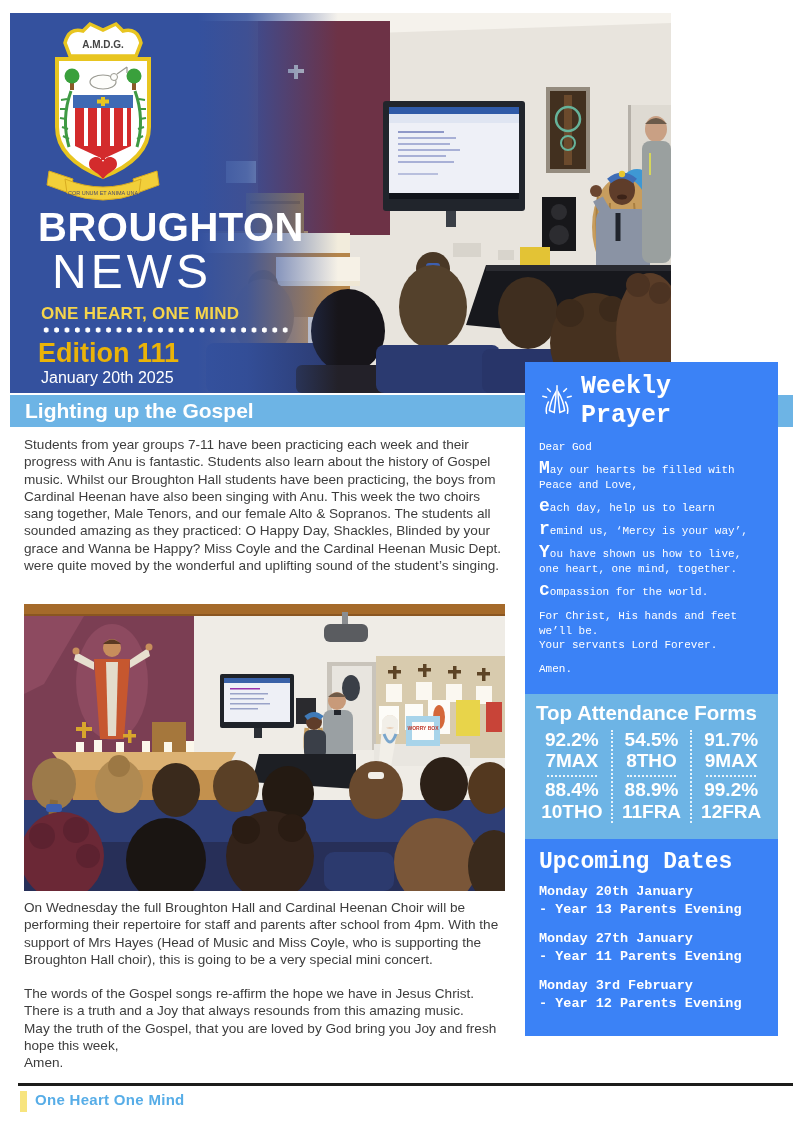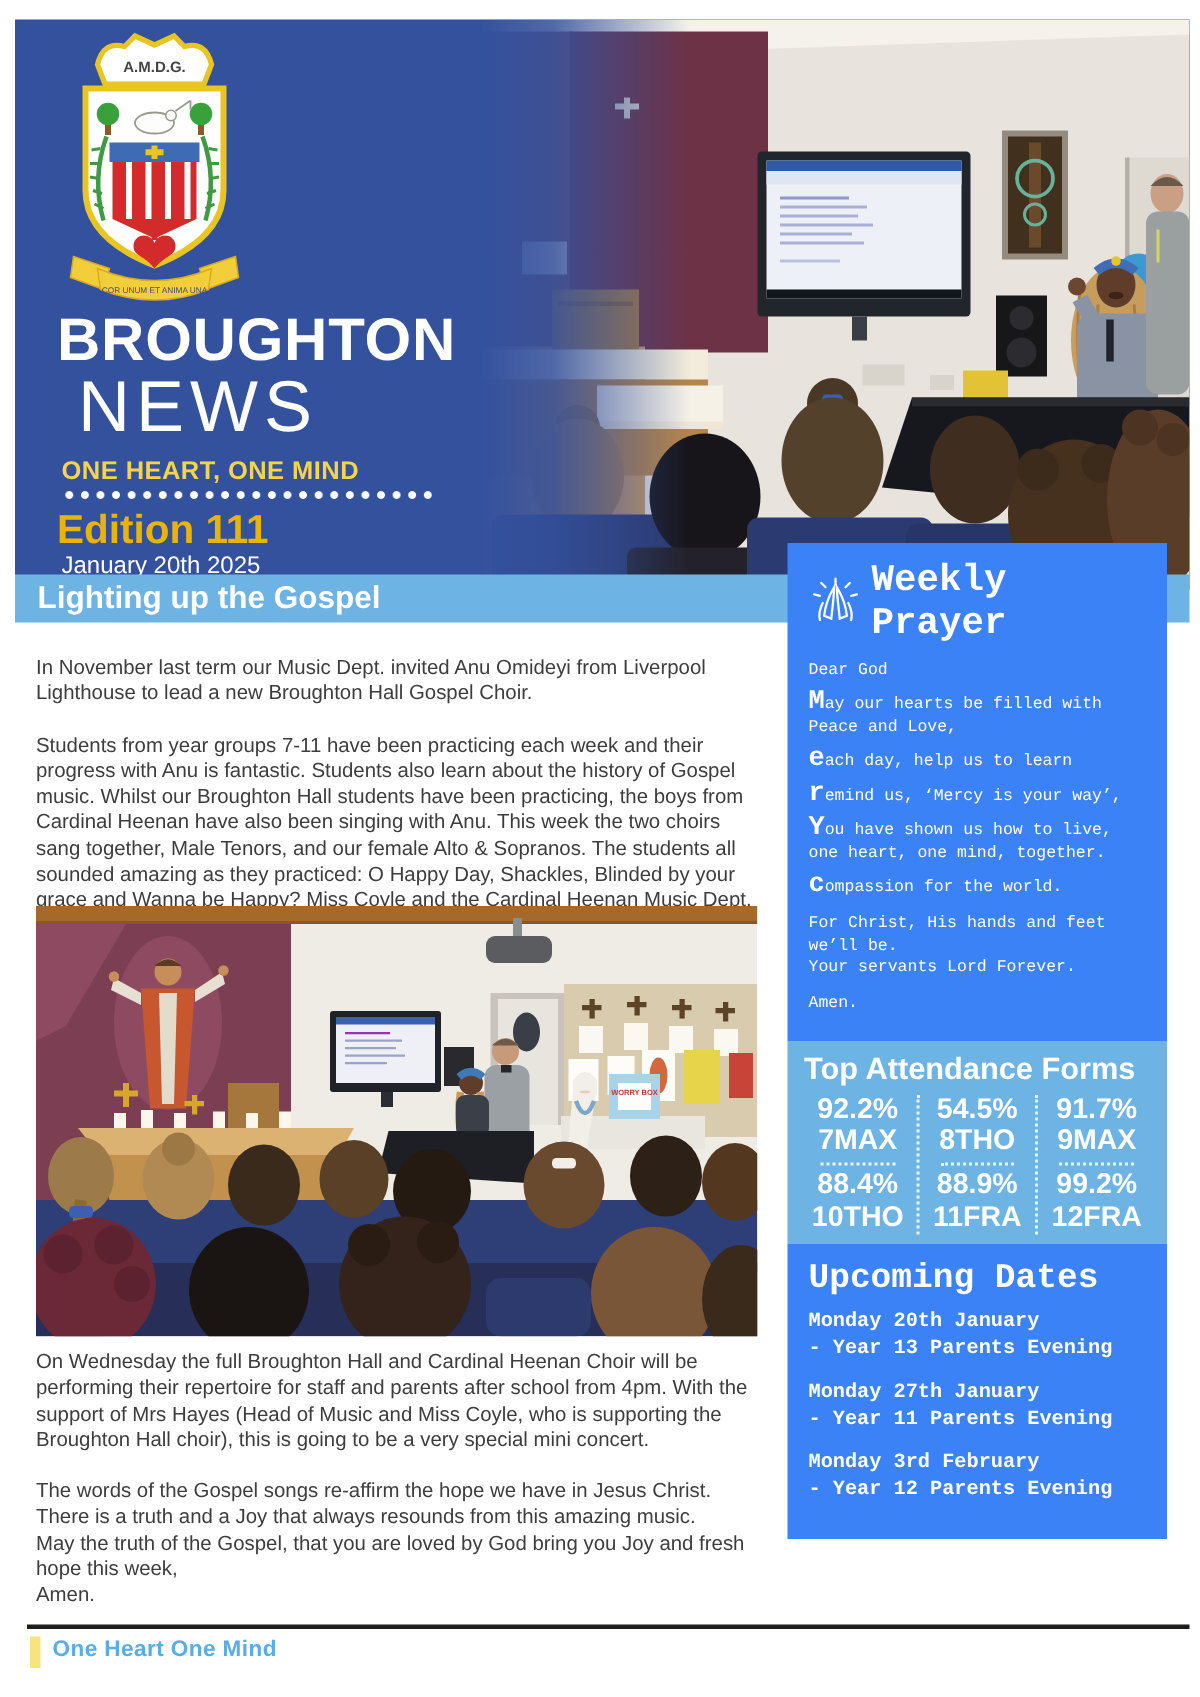--- a/index.html
+++ b/index.html
@@ -1,49 +1,49 @@
 <!DOCTYPE html>
 <html><head>
 <meta charset="utf-8">
 <style>
   html,body{margin:0;padding:0;background:#ffffff;}
   .page{position:relative;width:800px;height:1131px;background:#fff;overflow:hidden;
         font-family:"Liberation Sans",sans-serif;}
   
-  .masthead{position:absolute;left:10px;top:13px;width:783px;height:380px;background:#34519e;z-index:1;}
+  .masthead{position:absolute;left:10px;top:13px;width:661px;height:380px;background:#34519e;z-index:1;}
   .photo-top{position:absolute;right:0;top:0;width:473px;height:380px;overflow:hidden;}
   .photo-top .fade{position:absolute;left:0;top:0;width:140px;height:380px;
         background:linear-gradient(90deg,#34519e 0%,rgba(52,81,158,0.85) 35%,rgba(52,81,158,0) 100%);}
   .crest{position:absolute;left:25px;top:6px;width:137px;height:188px;}
   .m-title1{position:absolute;left:28px;top:192px;color:#fff;font-size:40px;font-weight:800;letter-spacing:.5px;}
   .m-title2{position:absolute;left:42px;top:231px;color:#fff;font-size:48px;font-weight:400;letter-spacing:4px;}
   .m-tagline{position:absolute;left:31px;top:291px;color:#f5d44b;font-size:17px;font-weight:800;letter-spacing:.3px;}
   .m-dots{position:absolute;left:31px;top:313px;width:250px;height:8px;
         background-image:radial-gradient(circle,#fff 2.3px,rgba(0,0,0,0) 2.9px);
         background-size:10.4px 8px;background-position:0 50%;}
   .m-edition{position:absolute;left:28px;top:325px;color:#eab308;font-size:27px;font-weight:700;}
   .m-date{position:absolute;left:31px;top:356px;color:#fff;font-size:16px;font-weight:400;}
   
-  .heading-bar{position:absolute;left:10px;top:383px;width:783px;height:32px;background:#6db4e5;z-index:2;}
+  .heading-bar{position:absolute;left:10px;top:395px;width:783px;height:32px;background:#6db4e5;z-index:2;}
   .heading-bar span{display:block;margin-left:15px;line-height:32px;color:#fff;font-size:21px;font-weight:800;}
   .article-top{position:absolute;left:24px;top:436px;width:482px;z-index:2;}
   .article-bottom{position:absolute;left:24px;top:899px;width:482px;z-index:2;}
   .article-top p,.article-bottom p{margin:0 0 17px 0;color:#3d3d3d;font-size:13.6px;line-height:17.3px;white-space:pre-line;}
   .photo-mid{position:absolute;left:24px;top:604px;width:481px;height:287px;overflow:hidden;z-index:2;}
   
   .sidebar{position:absolute;left:525px;top:362px;width:253px;z-index:5;}
   .panel-dark{background:#3b82f6;color:#fff;font-family:Liberation Mono, monospace;}
   .panel-light{background:#6db4e5;color:#fff;}
   .prayer{box-sizing:border-box;min-height:235px;padding:10px 12px 12px 14px;}
   .prayer-head{display:flex;align-items:center;gap:6px;margin-bottom:6px;}
   .prayer-title{font-size:25px;font-weight:800;}
   .prayer-line{margin:0 0 5px 0;font-size:11px;line-height:1.3;white-space:pre-line;}
   .prayer-line .lead{font-size:18px;font-weight:800;line-height:1;}
   .prayer-line.group{margin-top:10px;}
-  .attendance{box-sizing:border-box;min-height:134px;padding:7px 8px 6px 8px;}
+  .attendance{box-sizing:border-box;min-height:134px;padding:7px 8px 16px 8px;}
   .att-title{font-size:20.5px;font-weight:800;margin:0 0 5px 3px;}
   .att-grid{display:flex;}
   .att-col{flex:1;text-align:center;}
   .att-col.sep{border-right:2px dotted rgba(255,255,255,.85);}
   .att-pct{font-size:19px;font-weight:800;line-height:1.1;}
   .att-form{font-size:19px;font-weight:800;line-height:1.15;}
   .att-div{border-top:2px dotted rgba(255,255,255,.85);margin:3px 14px;}
   .dates{box-sizing:border-box;min-height:167px;padding:10px 12px 12px 14px;}
   .dates-title{font-size:23px;font-weight:800;margin-bottom:8px;}
   .date-item{margin-bottom:12px;}
@@ -206,21 +206,20 @@
     <div class="m-dots"></div>
     <div class="m-edition">Edition 111</div>
     <div class="m-date">January 20th 2025</div>
   </div>
 
   <div class="heading-bar">
     <span>Lighting up the Gospel</span>
   </div>
 
   <div class="article-top">
-    <p>In November last term our Music Dept. invited Anu Omideyi from Liverpool Lighthouse to lead a new Broughton Hall Gospel Choir.</p>
     <p>Students from year groups 7-11 have been practicing each week and their progress with Anu is fantastic. Students also learn about the history of Gospel music. Whilst our Broughton Hall students have been practicing, the boys from Cardinal Heenan have also been singing with Anu. This week the two choirs sang together, Male Tenors, and our female Alto &amp; Sopranos. The students all sounded amazing as they practiced: O Happy Day, Shackles, Blinded by your grace and Wanna be Happy? Miss Coyle and the Cardinal Heenan Music Dept. were quite moved by the wonderful and uplifting sound of the student’s singing.</p>
   </div>
 
   <div class="photo-mid" title="Students in navy blazers seated in chapel with altar, Jesus statue and lyrics on screen">
     <svg width="481" height="287" viewBox="0 0 481 287">
       <rect x="0" y="0" width="481" height="287" fill="#efece6"></rect>
       <rect x="0" y="0" width="481" height="10" fill="#a56a2a"></rect>
       <rect x="0" y="10" width="481" height="2" fill="#8a5621"></rect>
       <rect x="0" y="12" width="170" height="200" fill="#7b3e53"></rect>
       <polygon points="0,12 60,12 20,80 0,90" fill="#8d4a60"></polygon>

